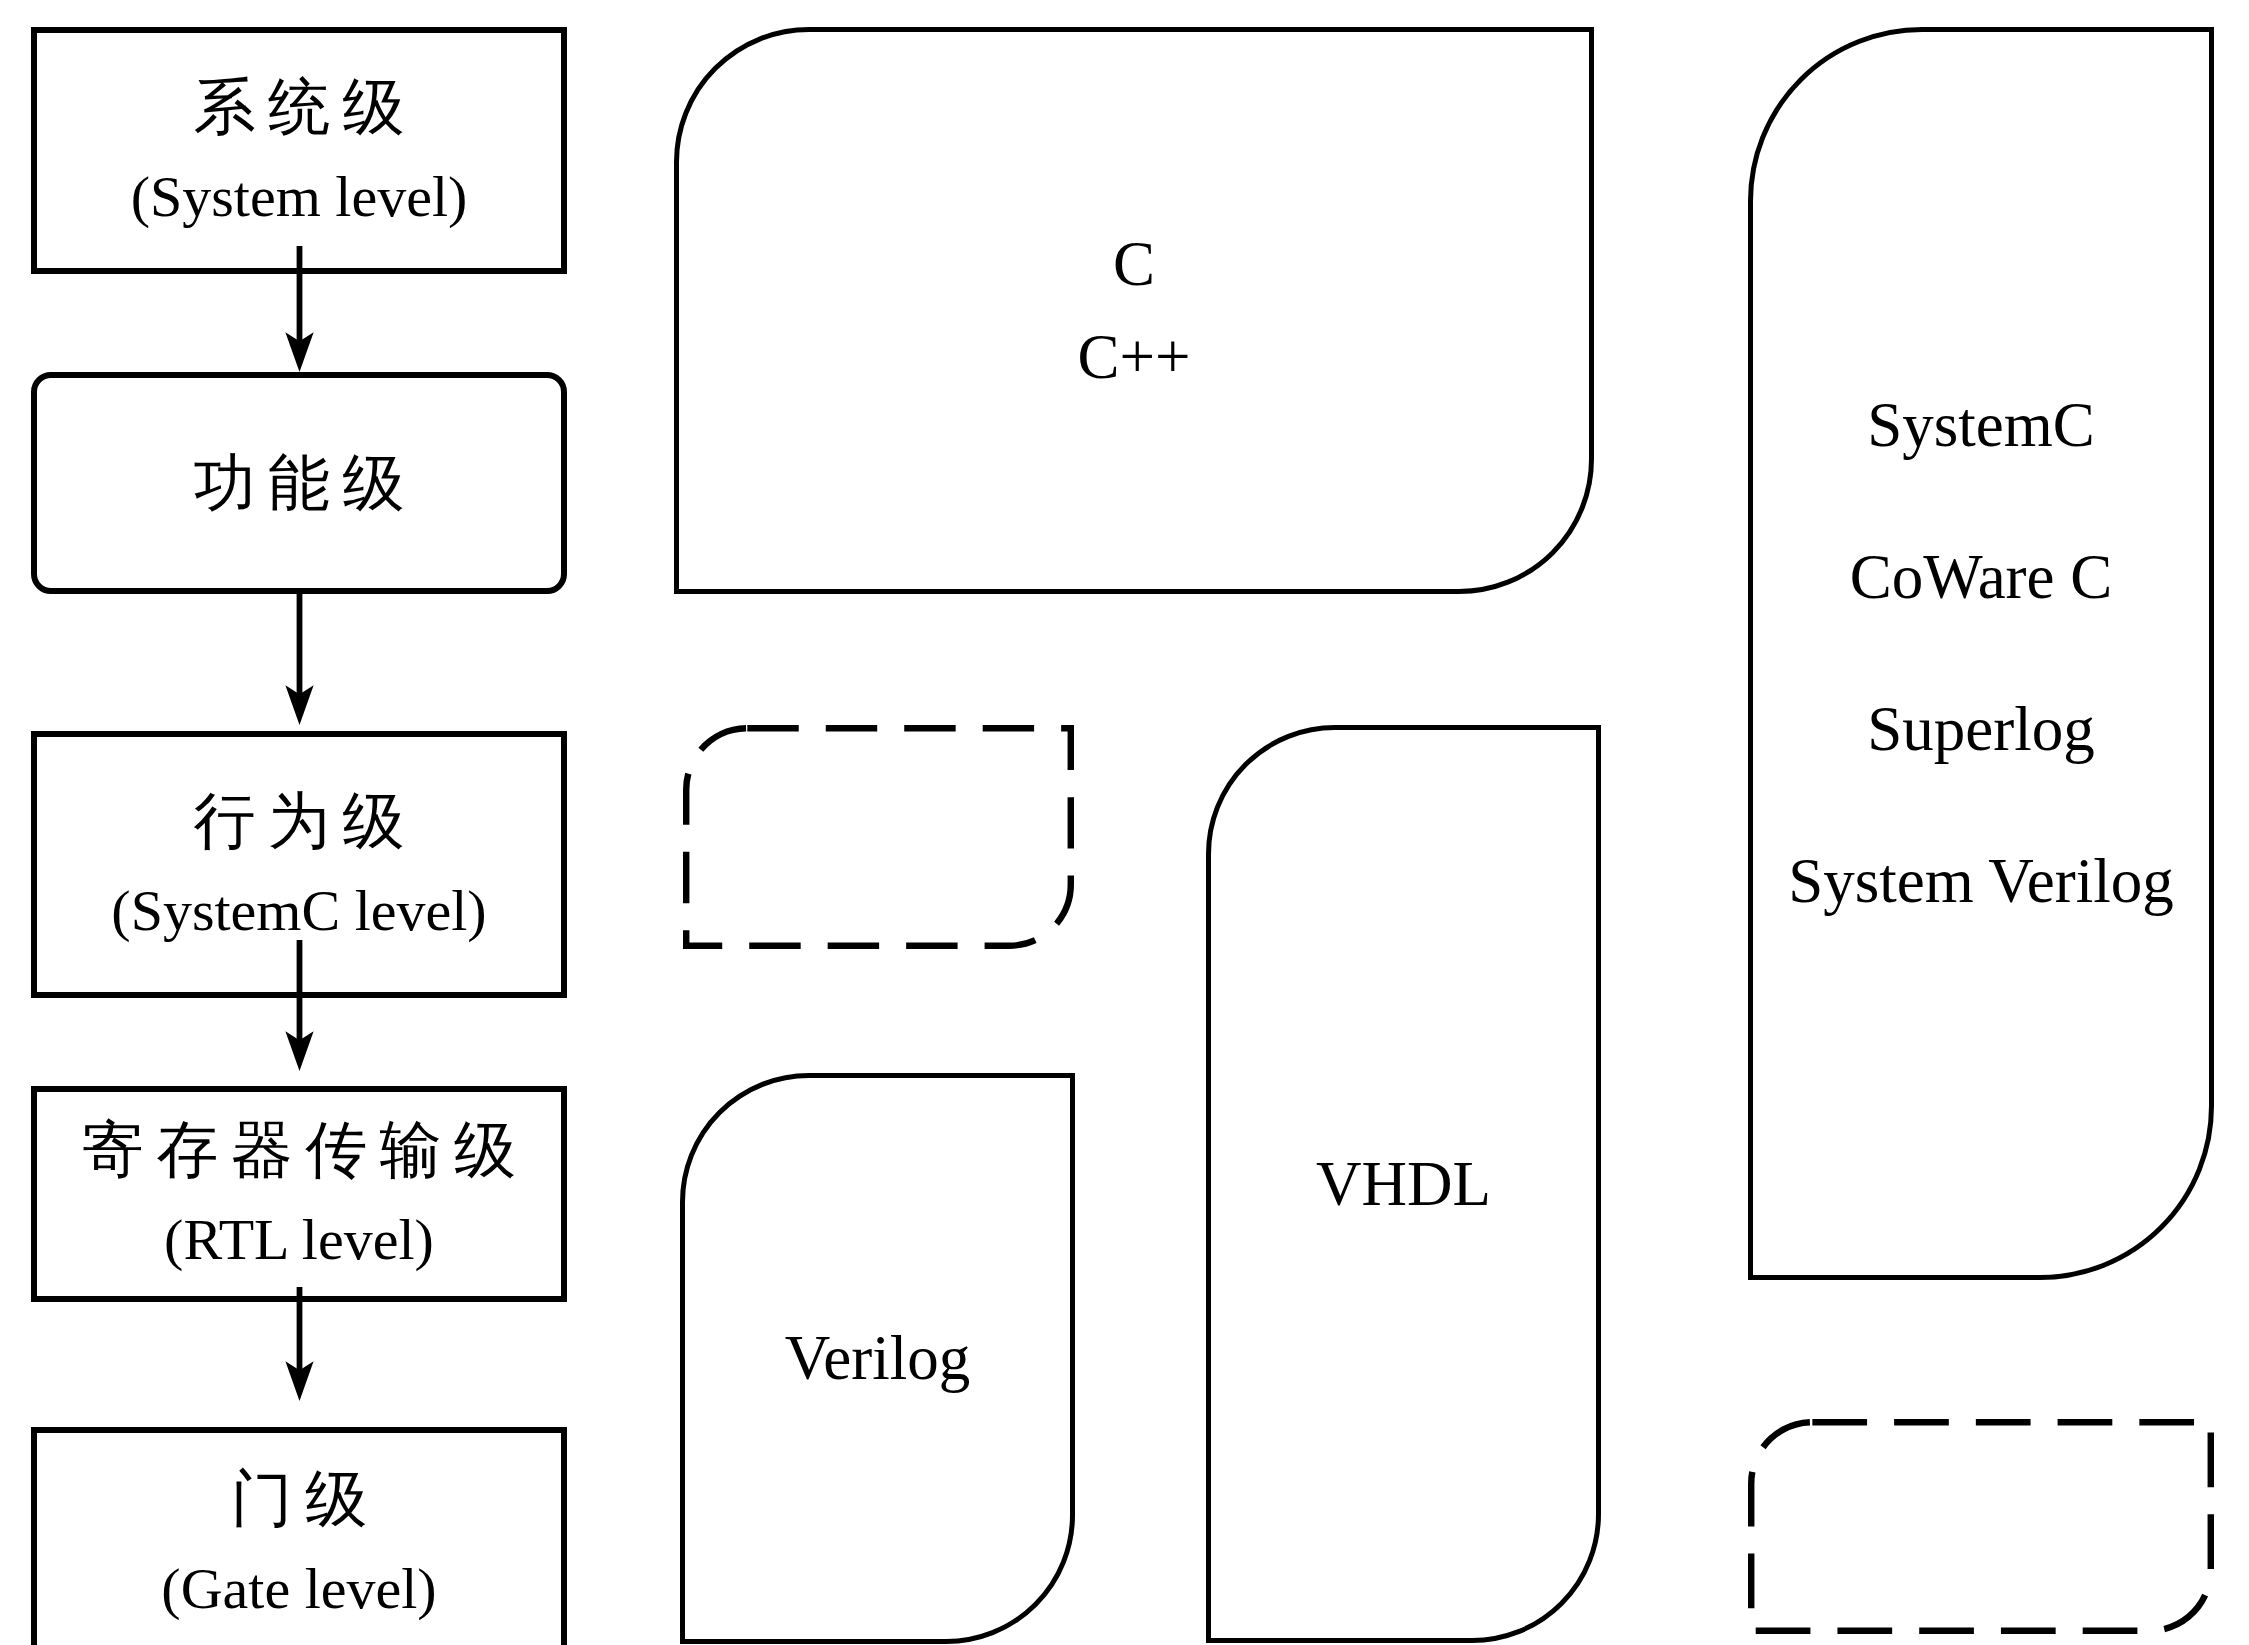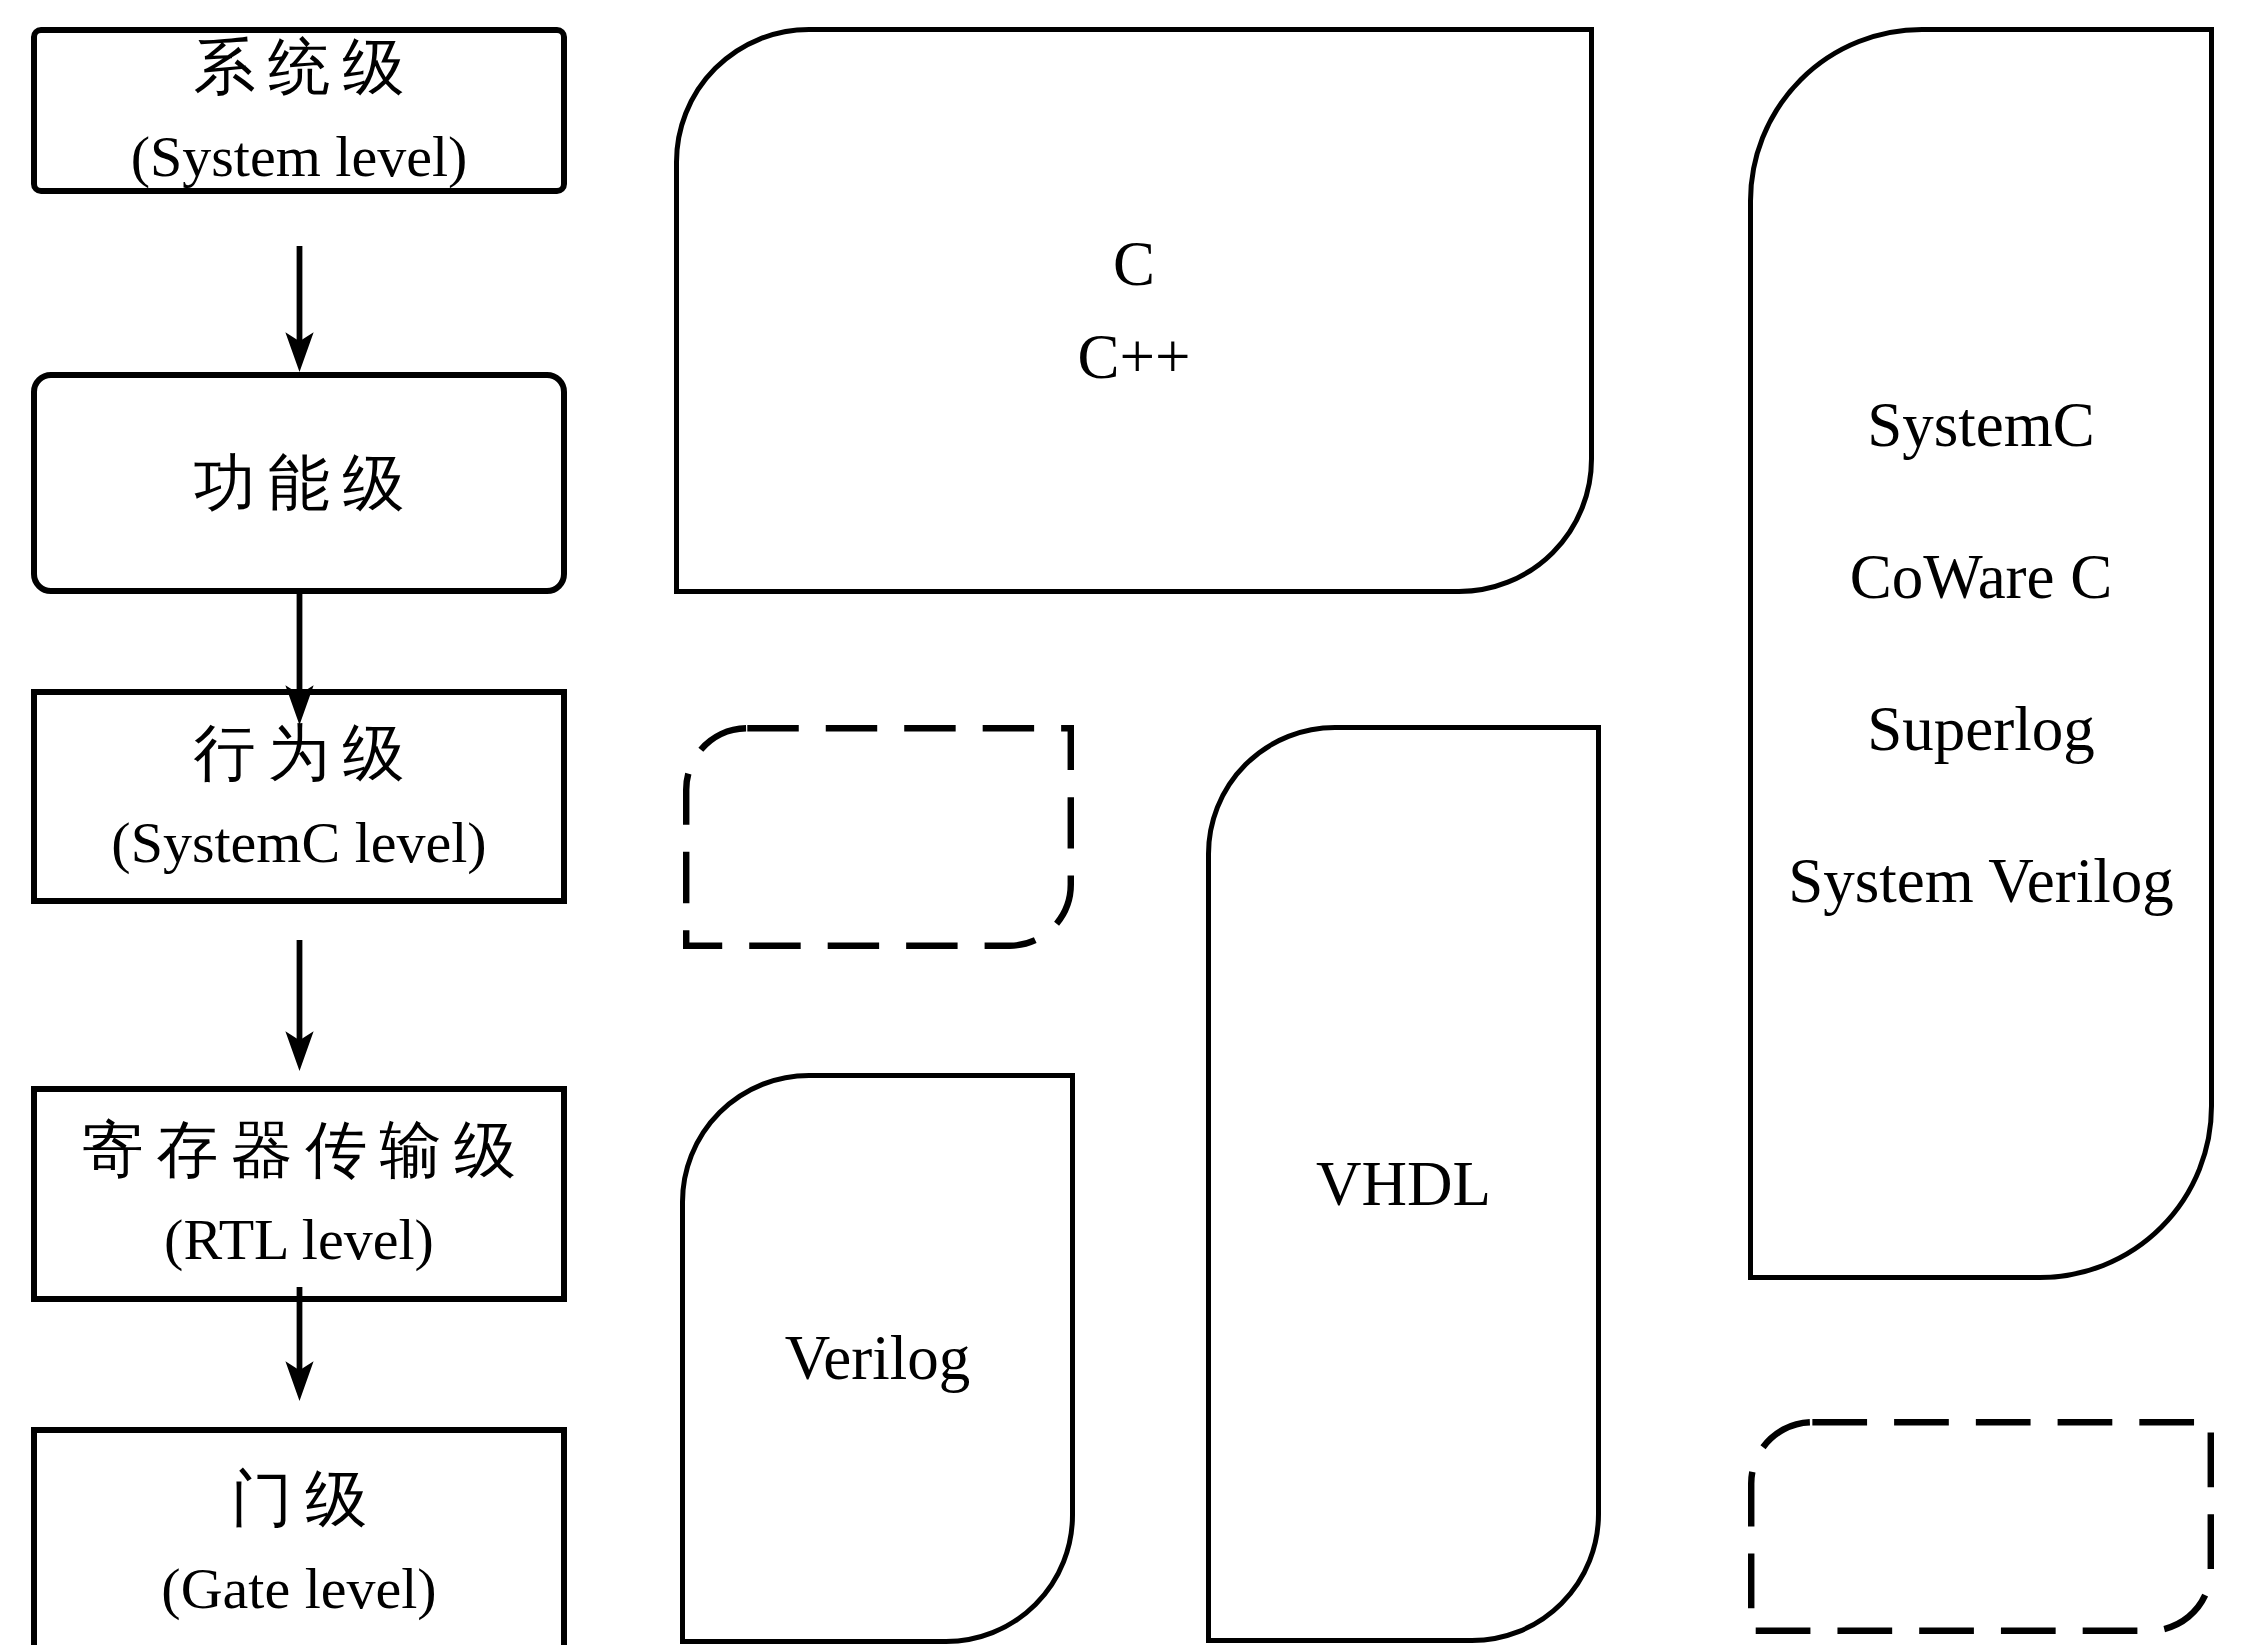--- a/index.html
+++ b/index.html
@@ -77,30 +77,30 @@
 
   
   .dashed-shape { position: absolute; }
   .dashed-shape svg { display: block; }
 </style>
 </head>
 <body>
 
 <div id="canvas">
 
-  <div class="lvl-box" style="top:27px;   height:167px;border-radius:10px;">
+  <div class="lvl-box" style="top:27px;   height:247px;">
     <span class="lvl-zh">系统级</span>
     <span class="lvl-en">(System level)</span>
   </div>
 
   <div class="lvl-box" style="top:372px;  height:222px;border-radius:20px;">
     <span class="lvl-zh">功能级</span>
   </div>
 
-  <div class="lvl-box" style="top:689px; height:215px;">
+  <div class="lvl-box" style="top:731px; height:267px;">
     <span class="lvl-zh">行为级</span>
     <span class="lvl-en">(SystemC level)</span>
   </div>
 
   <div class="lvl-box" style="top:1071px; height:216px;margin-top:15px;">
     <span class="lvl-zh">寄存器传输级</span>
     <span class="lvl-en">(RTL level)</span>
   </div>
 
   <div class="lvl-box" style="top:1402px; height:231px;margin-top:25px;">

